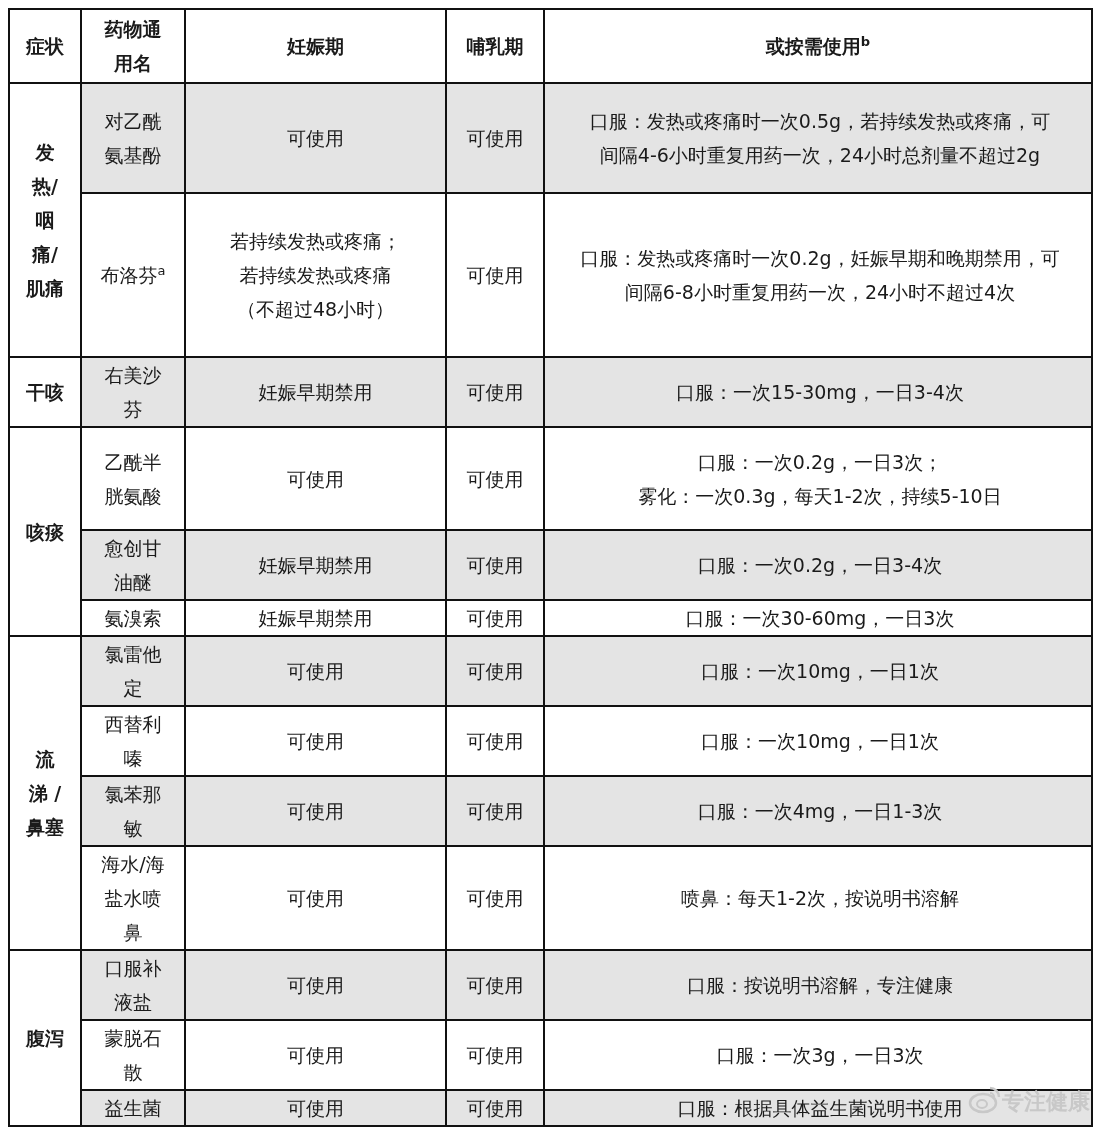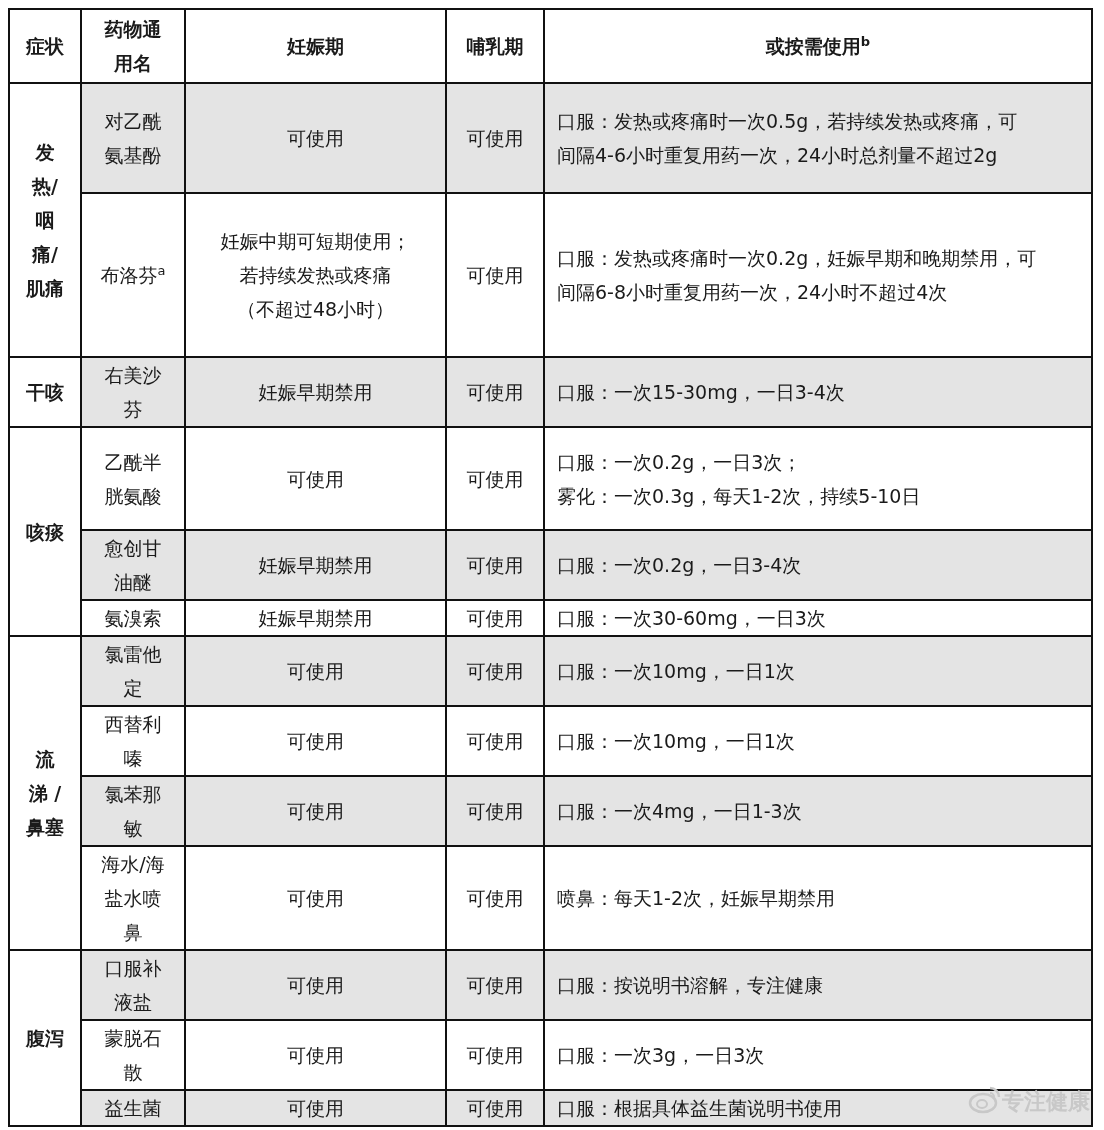--- a/index.html
+++ b/index.html
@@ -11,21 +11,21 @@
     font-size:19px;
   }
   table.med td, table.med th {
     border:2px solid #111;
     padding:0 8px;
     text-align:center; vertical-align:middle;
     line-height:34px; font-weight:normal;
   }
   table.med th { font-weight:bold; background:#fff; }
   table.med td.sym { font-weight:bold; background:#fff; padding:0 4px; }
-  table.med td.usage { text-align:left; padding-left:12px; }
+  table.med td.usage { text-align:center; padding-left:12px; }
   tr.shade td.drug, tr.shade td.preg, tr.shade td.lact, tr.shade td.usage { background:#e4e4e4; }
   tr.plain td.drug, tr.plain td.preg, tr.plain td.lact, tr.plain td.usage { background:#ffffff; }
   sup { font-size:13px; vertical-align:super; line-height:0; }
   .watermark {
     position:absolute; right:14px; top:1084px;
     display:flex; align-items:center; gap:0;
     color:#c8c8c8; font-size:22px; font-weight:bold;
   }
   .watermark svg { width:34px; height:30px; }
 </style>
@@ -53,21 +53,21 @@
     <td class="sym" rowspan="2">
       <span>发</span><br><span>热/</span><br><span>咽</span><br><span>痛/</span><br><span>肌痛</span>
     </td>
     <td class="drug"><span>对乙酰</span><br><span>氨基酚</span></td>
     <td class="preg">可使用</td>
     <td class="lact">可使用</td>
     <td class="usage"><span>口服：发热或疼痛时一次0.5g，若持续发热或疼痛，可</span><br><span>间隔4-6小时重复用药一次，24小时总剂量不超过2g</span></td>
   </tr>
   <tr class="plain" style="height:164px">
     <td class="drug"><span>布洛芬</span><sup>a</sup></td>
-    <td class="preg"><span>妊娠中期可短期使用；</span><br><span>若持续发热或疼痛</span><br><span>（不超过48小时）</span></td>
+    <td class="preg"><span>若持续发热或疼痛；</span><br><span>若持续发热或疼痛</span><br><span>（不超过48小时）</span></td>
     <td class="lact">可使用</td>
     <td class="usage"><span>口服：发热或疼痛时一次0.2g，妊娠早期和晚期禁用，可</span><br><span>间隔6-8小时重复用药一次，24小时不超过4次</span></td>
   </tr>
 
   <tr class="shade" style="height:69px">
     <td class="sym">干咳</td>
     <td class="drug"><span>右美沙</span><br><span>芬</span></td>
     <td class="preg">妊娠早期禁用</td>
     <td class="lact">可使用</td>
     <td class="usage">口服：一次15-30mg，一日3-4次</td>
@@ -111,21 +111,21 @@
   <tr class="shade" style="height:69px">
     <td class="drug"><span>氯苯那</span><br><span>敏</span></td>
     <td class="preg">可使用</td>
     <td class="lact">可使用</td>
     <td class="usage">口服：一次4mg，一日1-3次</td>
   </tr>
   <tr class="plain" style="height:102px">
     <td class="drug"><span>海水/海</span><br><span>盐水喷</span><br><span>鼻</span></td>
     <td class="preg">可使用</td>
     <td class="lact">可使用</td>
-    <td class="usage">喷鼻：每天1-2次，妊娠早期禁用</td>
+    <td class="usage">喷鼻：每天1-2次，按说明书溶解</td>
   </tr>
 
   <tr class="shade" style="height:70px">
     <td class="sym" rowspan="3">腹泻</td>
     <td class="drug"><span>口服补</span><br><span>液盐</span></td>
     <td class="preg">可使用</td>
     <td class="lact">可使用</td>
     <td class="usage">口服：按说明书溶解，专注健康</td>
   </tr>
   <tr class="plain" style="height:69px">

